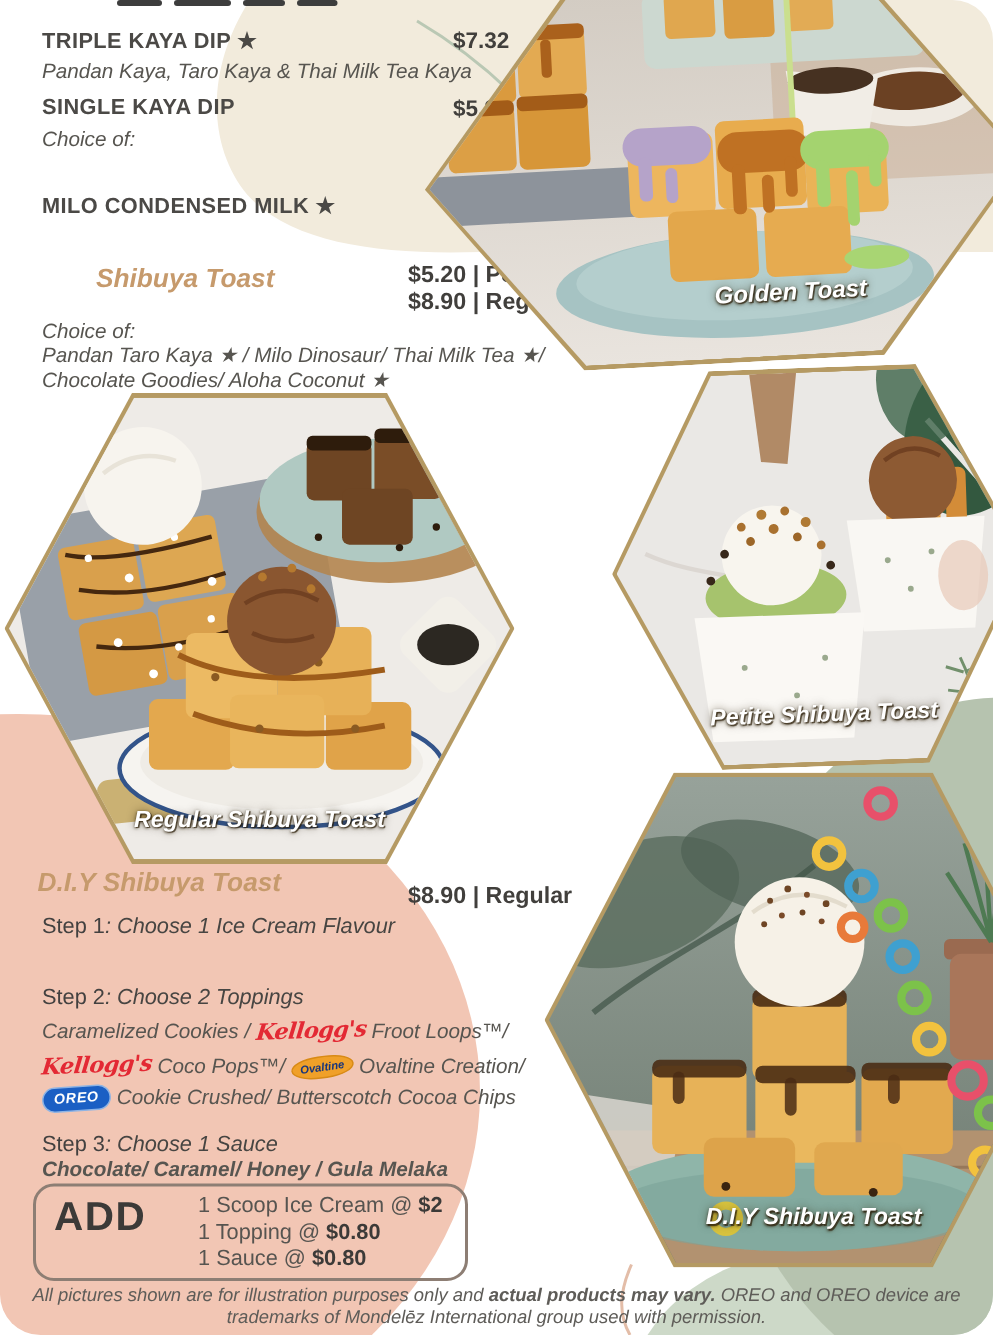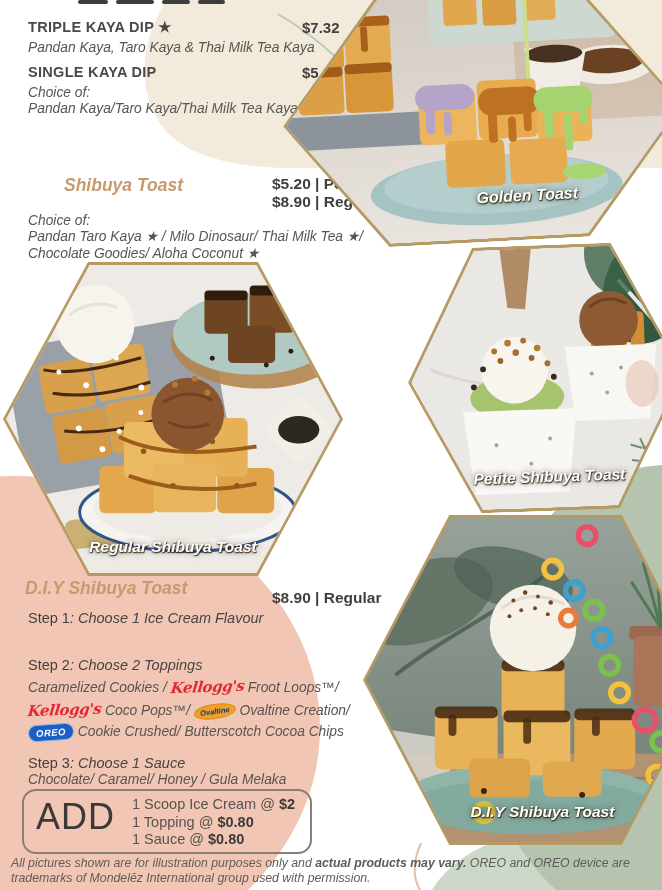--- a/index.html
+++ b/index.html
@@ -1,17 +1,17 @@
 <!DOCTYPE html>
 <html><head>
 <meta charset="utf-8">
 <style>
   html,body{margin:0;padding:0;background:#fff;}
   #page{position:relative;width:662px;height:890px;overflow:hidden;background:#ffffff;
-        font-family:"Liberation Sans",sans-serif;}
+        font-family:"Liberation Sans",sans-serif;border-radius:27px;}
   svg{display:block;}
   .abs{position:absolute;}
   
   .t-name{position:absolute;font-size:14.5px;font-weight:bold;letter-spacing:.3px;color:#4b4946;white-space:nowrap;}
   .t-price{position:absolute;left:302px;font-size:15px;font-weight:bold;color:#413f3c;white-space:nowrap;}
   .t-price2{position:absolute;left:272px;font-size:15.5px;font-weight:bold;color:#413f3c;white-space:nowrap;}
   .t-desc{position:absolute;font-style:italic;font-size:13.8px;color:#575550;white-space:nowrap;}
   .t-head{position:absolute;font-size:17.5px;font-weight:bold;font-style:italic;color:#c69a6c;white-space:nowrap;}
   .t-step{position:absolute;font-size:14.5px;color:#474542;white-space:nowrap;}
   .t-step .lbl{font-weight:normal;font-style:normal;color:#434140;}
@@ -21,25 +21,25 @@
             color:#e32934;font-size:15px;transform:skewX(-8deg) rotate(-2deg);letter-spacing:-.5px;}
   .ovaltine{display:inline-block;background:#f0a029;border:1px solid #d88a15;border-radius:50% / 55%;
             color:#17357d;font-size:7.5px;font-style:italic;font-weight:bold;padding:2px 5px;
             transform:rotate(-8deg);vertical-align:middle;}
   .oreo{display:inline-block;background:#1b5fc4;border:1px solid #8fb4e4;border-radius:11px;
         color:#fff;font-size:9.5px;font-weight:bold;letter-spacing:.5px;padding:2px 7px;
         transform:rotate(-4deg);vertical-align:middle;}
   
   .add-box{position:absolute;left:22px;top:789px;width:286px;height:61px;border:2px solid #8d7e74;
            border-radius:14px;}
-  .add-title{position:absolute;left:12px;top:5px;font-size:36px;font-weight:normal;letter-spacing:1px;color:#3c3a38;}
+  .add-title{position:absolute;left:12px;top:5px;font-size:27px;font-weight:bold;letter-spacing:1px;color:#3c3a38;}
   .add-lines{position:absolute;left:108px;top:5px;font-size:14.5px;color:#565450;line-height:17.5px;white-space:nowrap;}
   .add-lines .pr{font-weight:bold;color:#3c3a38;}
   
-  .footer{position:absolute;left:11px;top:856px;width:640px;text-align:left;font-style:italic;
+  .footer{position:absolute;left:11px;top:856px;width:640px;text-align:center;font-style:italic;
           font-size:12.3px;color:#5e5c58;line-height:14.5px;}
   .footer .bold{font-weight:bold;}
   
   .hex{position:absolute;}
   .hex-border{position:absolute;inset:0;background:#b59a63;
       clip-path:polygon(25% 0,75% 0,100% 50%,75% 100%,25% 100%,0 50%);}
   .hex-inner{position:absolute;inset:3px;overflow:hidden;
       clip-path:polygon(25% 0,75% 0,100% 50%,75% 100%,25% 100%,0 50%);}
   .hx-label{position:absolute;color:#fff;font-style:italic;font-weight:bold;white-space:nowrap;
       text-shadow:0 1px 2px rgba(45,32,10,.9),0 0 6px rgba(45,32,10,.55),1px 1px 0 rgba(45,32,10,.6);}
@@ -64,22 +64,22 @@
     </g>
   </svg>
 
   <div class="t-name" style="left:28px;top:19px;">TRIPLE KAYA DIP ★</div>
   <div class="t-price" style="top:19px;">$7.32</div>
   <div class="t-desc" style="left:28px;top:40px;">Pandan Kaya, Taro Kaya &amp; Thai Milk Tea Kaya</div>
 
   <div class="t-name" style="left:28px;top:64px;">SINGLE KAYA DIP</div>
   <div class="t-price" style="top:64px;">$5.20</div>
   <div class="t-desc" style="left:28px;top:85px;">Choice of:</div>
-  <div class="t-desc" style="left:28px;top:101px;">Pandan Kaya/Taro Kaya/Thai Milk Tea Kaya</div>
-
+
+  <div class="t-name" style="left:28px;top:129px;">MILO CONDENSED MILK ★</div>
   <div class="t-price" style="top:129px;">$5.20</div>
 
   <div class="t-head" style="left:28px;top:175px;margin-left:36px;">Shibuya Toast</div>
   <div class="t-price2" style="top:175px;">$5.20 | Petite</div>
   <div class="t-price2" style="top:193px;">$8.90 | Regular</div>
   <div class="t-desc" style="left:28px;top:213px;">Choice of:</div>
   <div class="t-desc" style="left:28px;top:245px;">Chocolate Goodies/ Aloha Coconut ★</div>
   <div class="t-desc" style="left:28px;top:228px;">Pandan Taro Kaya ★ / Milo Dinosaur/ Thai Milk Tea ★/</div>
 
   <div class="hex" style="left:283px;top:-10px;width:400px;height:252px;transform:rotate(-3deg);">
@@ -295,21 +295,21 @@
   <div class="t-desc" style="left:28px;top:701px;">
     <span class="kelloggs">Kellogg's</span><span> Coco Pops™/ </span><span class="ovaltine">Ovaltine</span><span> Ovaltine Creation/</span>
   </div>
   <div class="t-desc" style="left:28px;top:724px;">
     <span class="oreo">OREO</span><span> Cookie Crushed/ Butterscotch Cocoa Chips</span>
   </div>
 
   <div class="t-step" style="left:28px;top:755px;">
     <span class="lbl">Step 3</span><span class="it">: Choose 1 Sauce</span>
   </div>
-  <div class="t-desc" style="left:28px;top:772px;">Chocolate/ Caramel/ Honey / Gula Melaka</div>
+  <div class="t-desc" style="left:28px;top:772px;font-weight:bold;">Chocolate/ Caramel/ Honey / Gula Melaka</div>
 
   <div class="add-box">
     <div class="add-title">ADD</div>
     <div class="add-lines">
       <div><span>1 Scoop Ice Cream @ </span><span class="pr">$2</span></div>
       <div><span>1 Topping @ </span><span class="pr">$0.80</span></div>
       <div><span>1 Sauce @ </span><span class="pr">$0.80</span></div>
     </div>
   </div>
 

